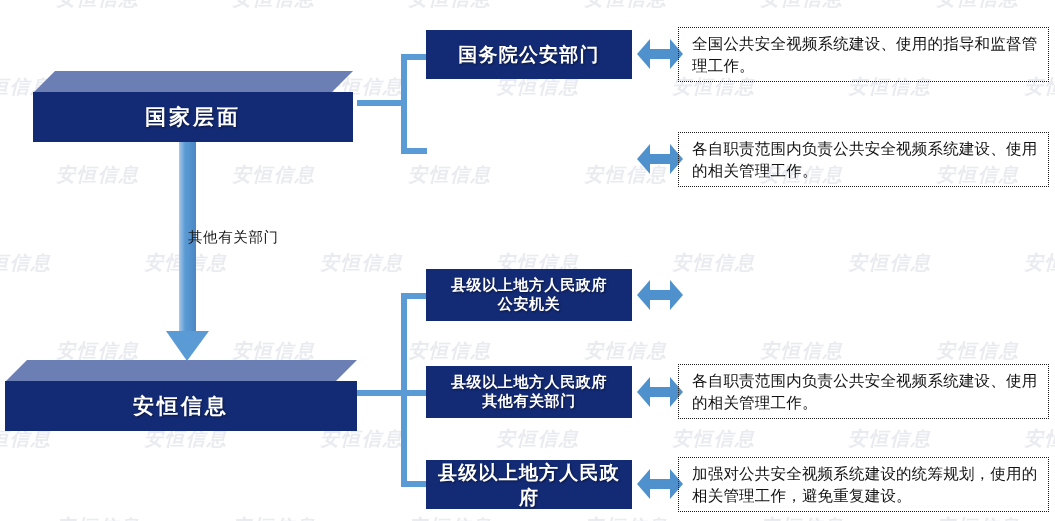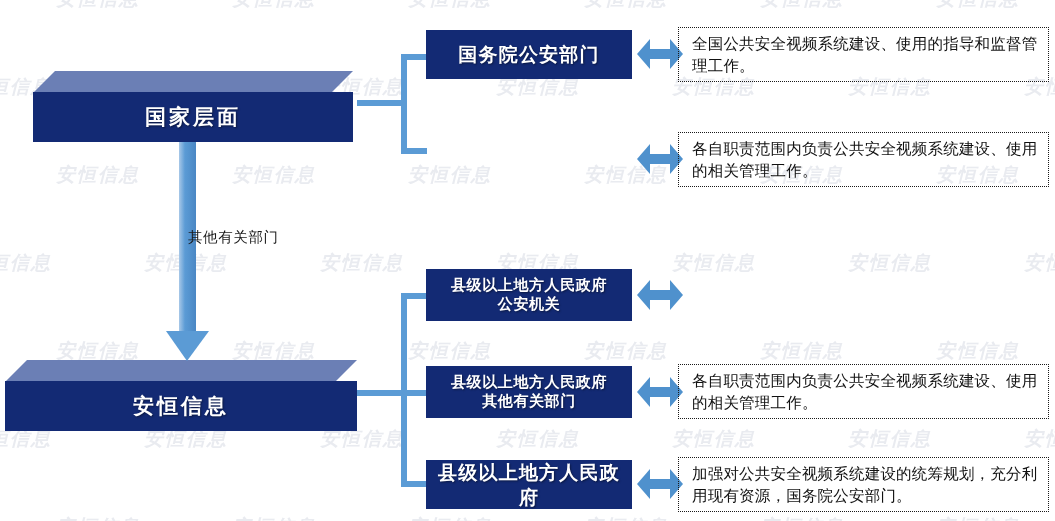--- a/index.html
+++ b/index.html
@@ -317,17 +317,17 @@
 
     <div class="dept-box size-lg" style="left:426px; top:460px; width:206px; height:49px;">
       <span class="dept-label">县级以上地方人民政府</span>
     </div>
     <div class="biarrow" style="left:637px; top:469px;">
       <span class="head left"></span>
       <span class="shaft"></span>
       <span class="head right"></span>
     </div>
     <div class="desc-box" style="left:678px; top:457px; width:371px; height:55px;">
-      <span class="desc-text">加强对公共安全视频系统建设的统筹规划，充分利用现有资源，国务院公安部门。</span>
+      <span class="desc-text">加强对公共安全视频系统建设的统筹规划，使用的相关管理工作，避免重复建设。</span>
     </div>
 
   </div>
 </div>
 
 </body></html>

